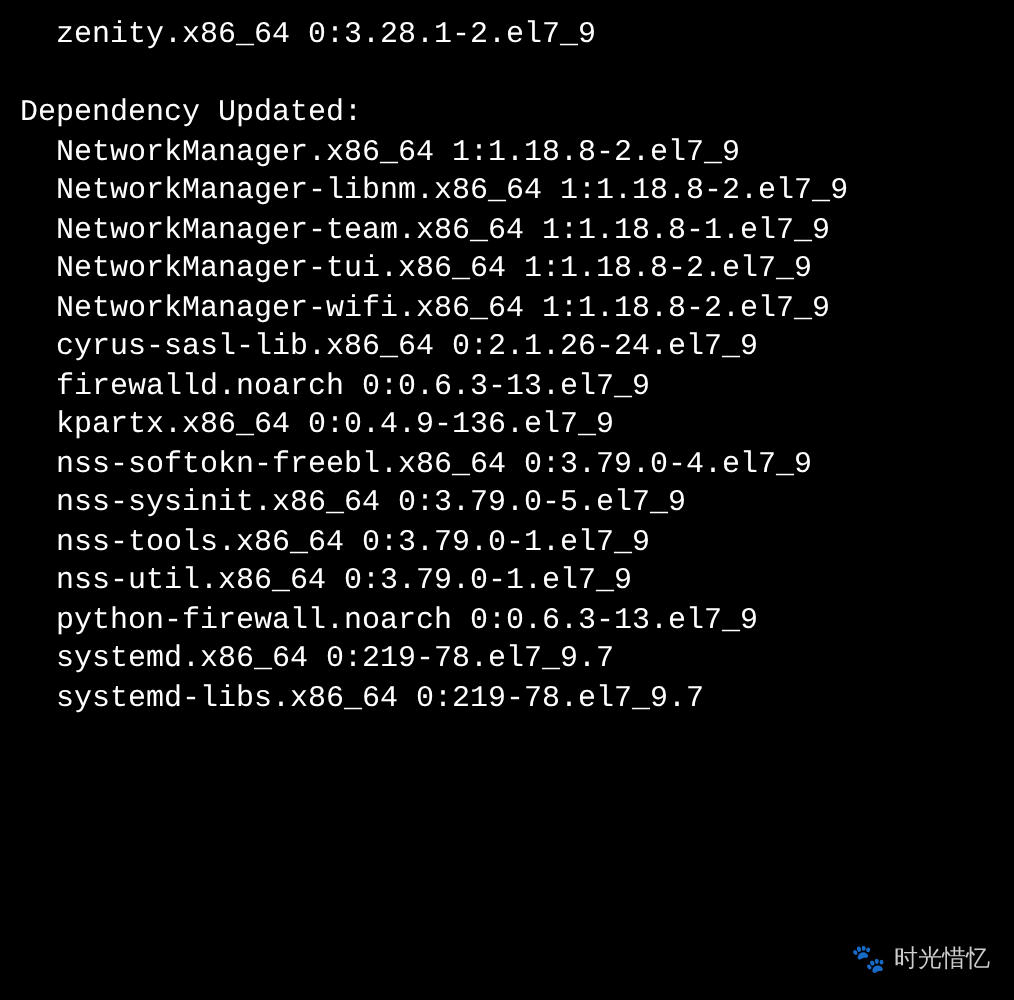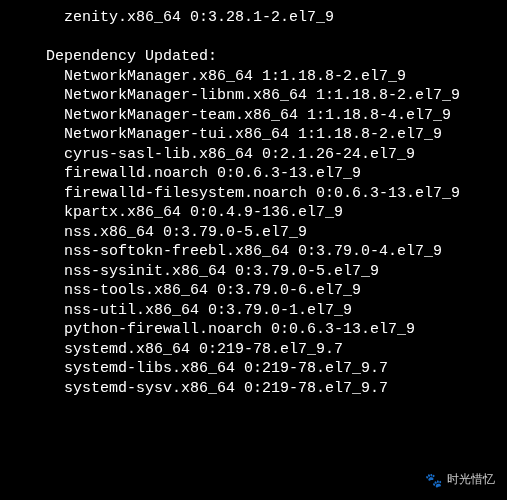--- a/index.html
+++ b/index.html
@@ -10,21 +10,20 @@
       font-size: 15px;
       line-height: 1.3;
       padding: 8px 10px;
       width: 507px;
       height: 500px;
       overflow: hidden;
       position: relative;
     }
     .line {
       white-space: pre;
-      margin-left: 36px;
     }
     .indent {
       padding-left: 18px;
     }
     .blank {
       height: 1.3em;
     }
     .watermark {
       position: absolute;
       right: 12px;
@@ -42,35 +41,33 @@
 </head>
 <body>
 
 <div class="line indent">zenity.x86_64 0:3.28.1-2.el7_9</div>
 <div class="blank"></div>
 <div class="line">Dependency Updated:</div>
 
 <div id="pkg-list">
     <div class="line indent">NetworkManager.x86_64 1:1.18.8-2.el7_9</div>
     <div class="line indent">NetworkManager-libnm.x86_64 1:1.18.8-2.el7_9</div>
-    <div class="line indent">NetworkManager-team.x86_64 1:1.18.8-4.el7_9</div>
+    <div class="line indent">NetworkManager-team.x86_64 1:1.18.8-1.el7_9</div>
     <div class="line indent">NetworkManager-tui.x86_64 1:1.18.8-2.el7_9</div>
+    <div class="line indent">NetworkManager-wifi.x86_64 1:1.18.8-2.el7_9</div>
     <div class="line indent">cyrus-sasl-lib.x86_64 0:2.1.26-24.el7_9</div>
     <div class="line indent">firewalld.noarch 0:0.6.3-13.el7_9</div>
-    <div class="line indent">firewalld-filesystem.noarch 0:0.6.3-13.el7_9</div>
     <div class="line indent">kpartx.x86_64 0:0.4.9-136.el7_9</div>
-    <div class="line indent">nss.x86_64 0:3.79.0-5.el7_9</div>
     <div class="line indent">nss-softokn-freebl.x86_64 0:3.79.0-4.el7_9</div>
     <div class="line indent">nss-sysinit.x86_64 0:3.79.0-5.el7_9</div>
-    <div class="line indent">nss-tools.x86_64 0:3.79.0-6.el7_9</div>
+    <div class="line indent">nss-tools.x86_64 0:3.79.0-1.el7_9</div>
     <div class="line indent">nss-util.x86_64 0:3.79.0-1.el7_9</div>
     <div class="line indent">python-firewall.noarch 0:0.6.3-13.el7_9</div>
     <div class="line indent">systemd.x86_64 0:219-78.el7_9.7</div>
     <div class="line indent">systemd-libs.x86_64 0:219-78.el7_9.7</div>
-    <div class="line indent">systemd-sysv.x86_64 0:219-78.el7_9.7</div>
   </div>
 
 <div class="blank"></div>
 
 <div class="watermark">
   <span class="paw">🐾</span>
   <span>时光惜忆</span>
 </div>
 
 </body></html>

